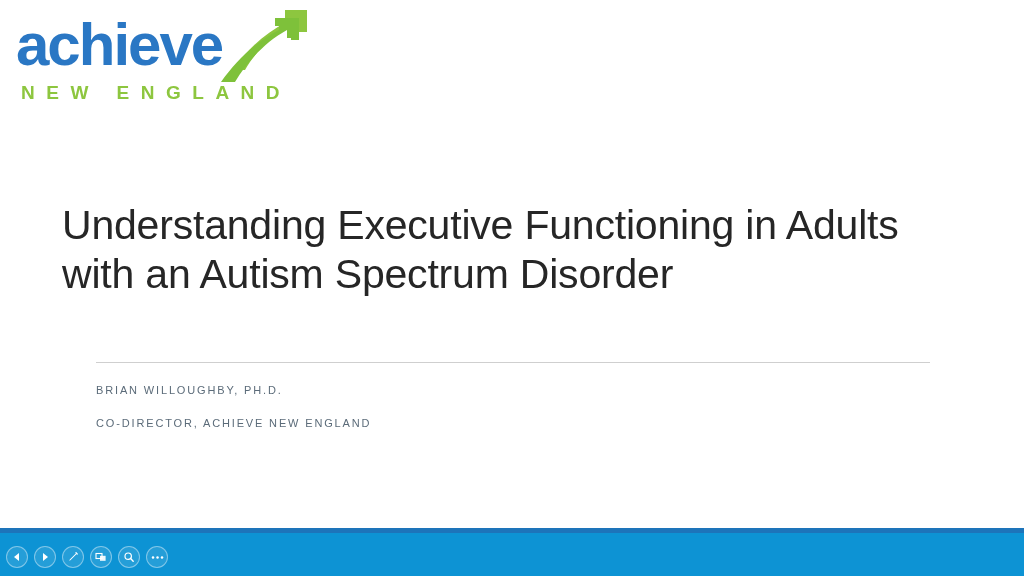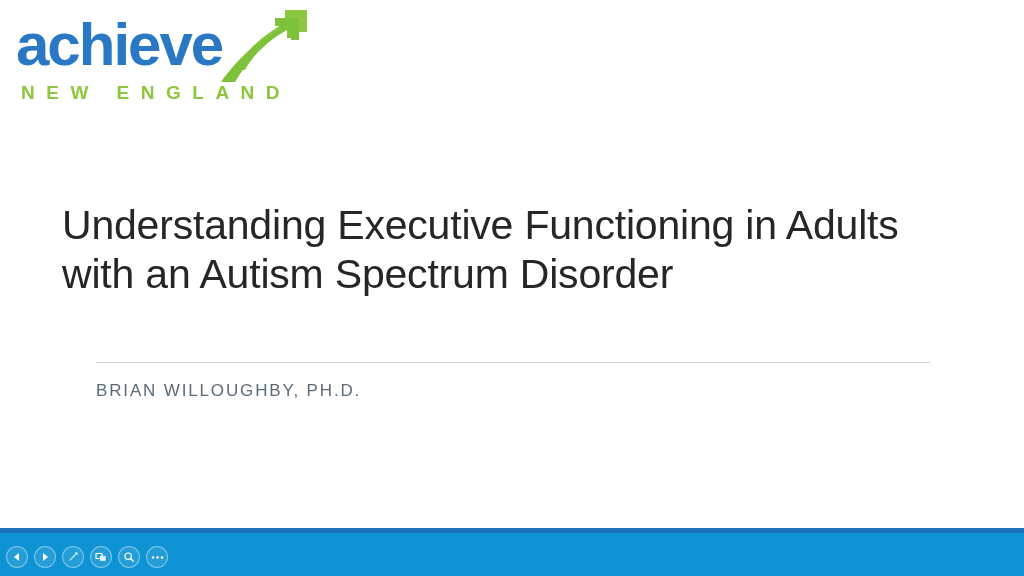--- a/index.html
+++ b/index.html
@@ -98,21 +98,21 @@
   
   #subtitle-block {
     position: absolute;
     left: 96px;
     top: 374px;
     width: 880px;
   }
   .subtitle-line {
     font-family: "Liberation Sans", sans-serif;
     font-weight: normal;
-    font-size: 17px;
+    font-size: 11px;
     line-height: 33px;
     letter-spacing: 1.85px;
     color: #5b6b79;
     white-space: nowrap;
   }
 
   
   #player-bar {
     position: absolute;
     left: 0;
@@ -182,20 +182,21 @@
     <div id="logo-tagline">NEW ENGLAND</div>
   </div>
 
   <div id="slide-title">Understanding Executive Functioning in Adults
 with an Autism Spectrum Disorder</div>
 
   <div id="subtitle-divider"></div>
 
   <div id="subtitle-block">
     <div class="subtitle-line">BRIAN WILLOUGHBY, PH.D.</div>
+    <div class="subtitle-line">CO-DIRECTOR, ACHIEVE NEW ENGLAND</div>
   </div>
 
 </div>
 
 <div id="player-bar">
   <div id="player-controls">
 
     <button class="player-btn">
       <span>
         <svg width="10" height="10" viewBox="0 0 10 10">

